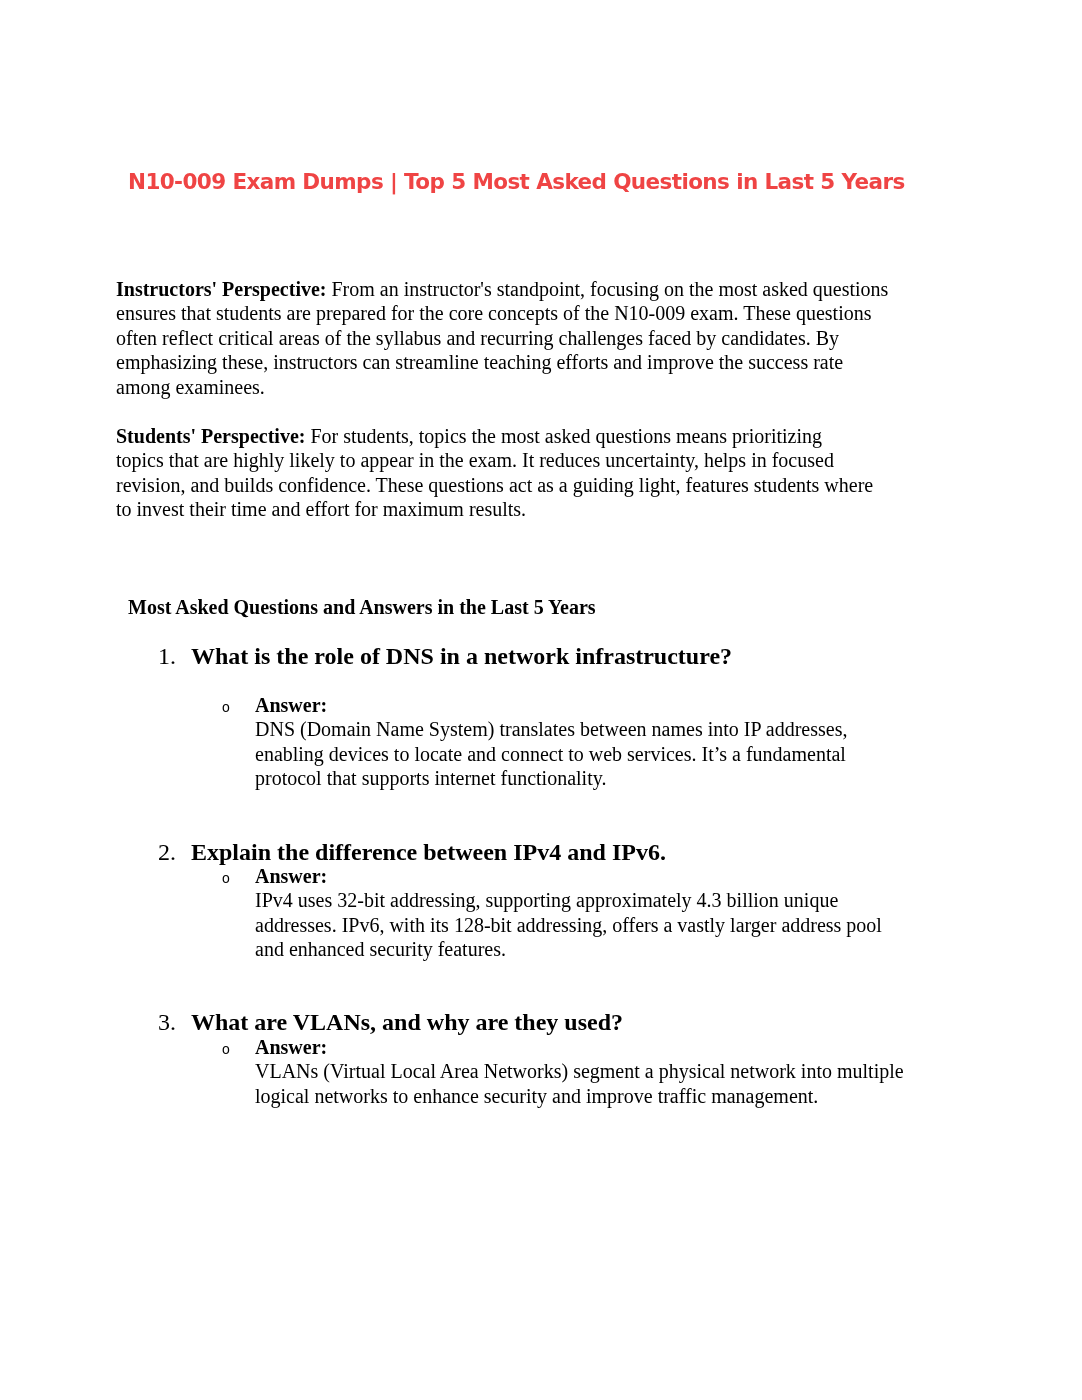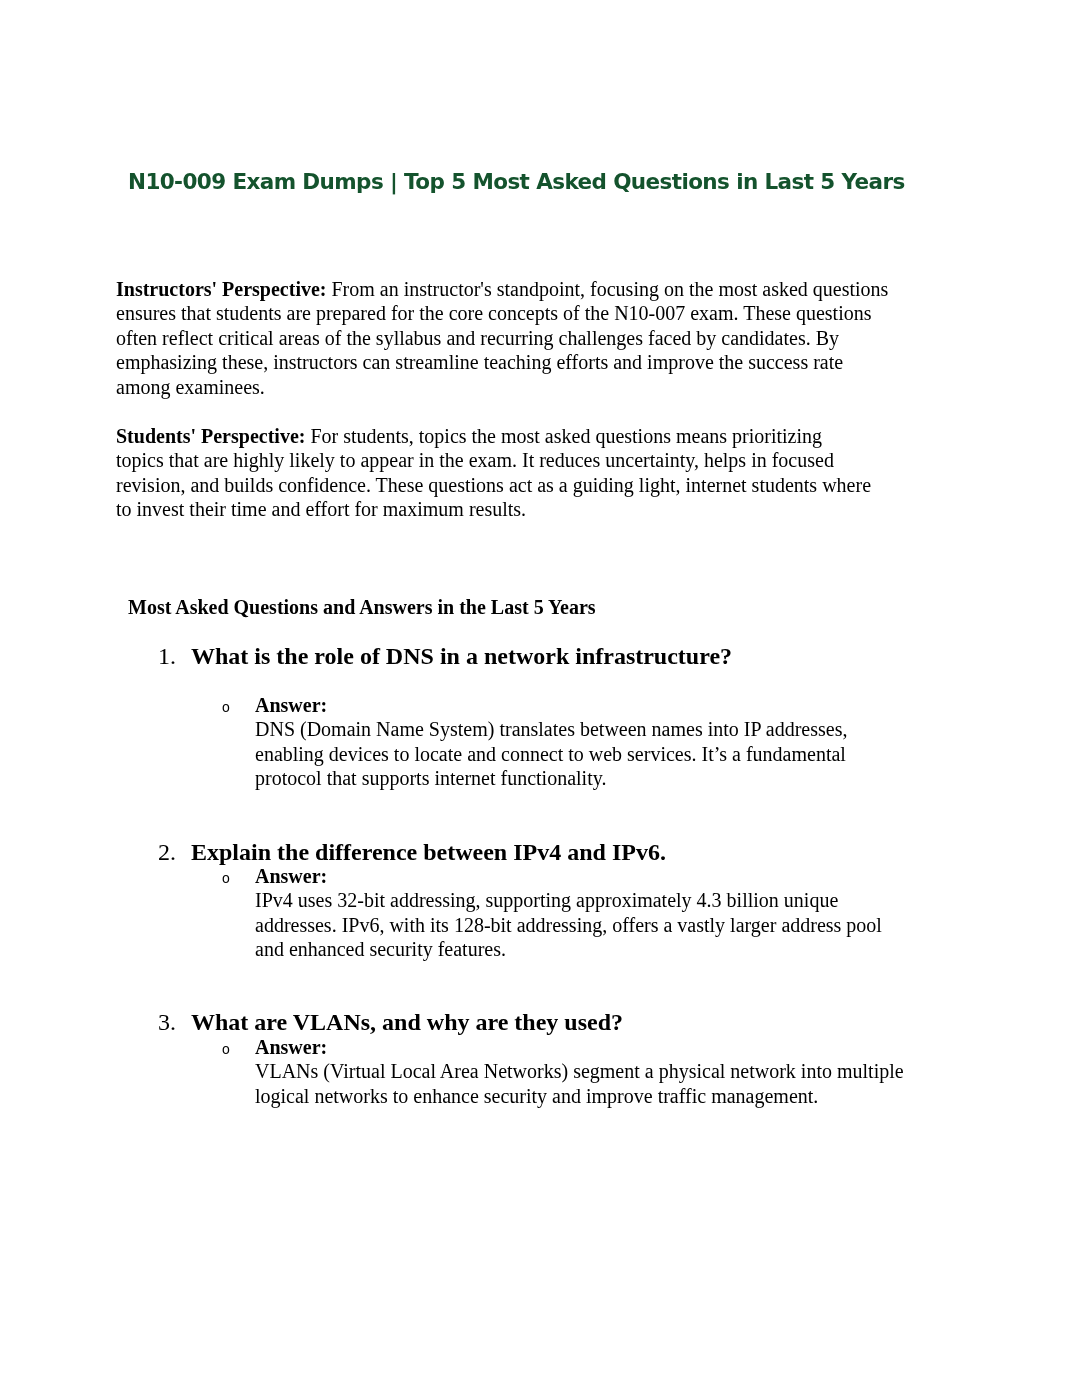--- a/index.html
+++ b/index.html
@@ -92,35 +92,35 @@
     .answer-label {
       font-weight: bold;
       display: block;
     }
   </style>
 </head>
 <body>
 
 <div class="page">
 
-  <h1 class="title" style="color:#14532d;">N10-009 Exam Dumps | Top 5 Most Asked Questions in Last 5 Years</h1>
+  <h1 class="title" style="color:#ef4444;">N10-009 Exam Dumps | Top 5 Most Asked Questions in Last 5 Years</h1>
 
 
   <p class="para" style="top:277px;">
     <span class="line"><span class="lead">Instructors' Perspective:</span><span> From an instructor's standpoint, focusing on the most asked questions</span></span>
-    <span class="line">ensures that students are prepared for the core concepts of the N10-007 exam. These questions</span>
+    <span class="line">ensures that students are prepared for the core concepts of the N10-009 exam. These questions</span>
     <span class="line">often reflect critical areas of the syllabus and recurring challenges faced by candidates. By</span>
     <span class="line">emphasizing these, instructors can streamline teaching efforts and improve the success rate</span>
     <span class="line">among examinees.</span>
   </p>
 
   <p class="para" style="top:424px;">
     <span class="line"><span class="lead">Students' Perspective:</span><span> For students, topics the most asked questions means prioritizing</span></span>
     <span class="line">topics that are highly likely to appear in the exam. It reduces uncertainty, helps in focused</span>
-    <span class="line">revision, and builds confidence. These questions act as a guiding light, internet students where</span>
+    <span class="line">revision, and builds confidence. These questions act as a guiding light, features students where</span>
     <span class="line">to invest their time and effort for maximum results.</span>
   </p>
 
   <h2 class="section-heading" style="top:595px;">Most Asked Questions and Answers in the Last 5 Years</h2>
 
   <div class="q-row" style="top:644px;">
     <span class="q-num">1.</span><span class="q-text">What is the role of DNS in a network infrastructure?</span>
   </div>
   <div class="answer" style="top:693px;">
     <span class="bullet">o</span>

